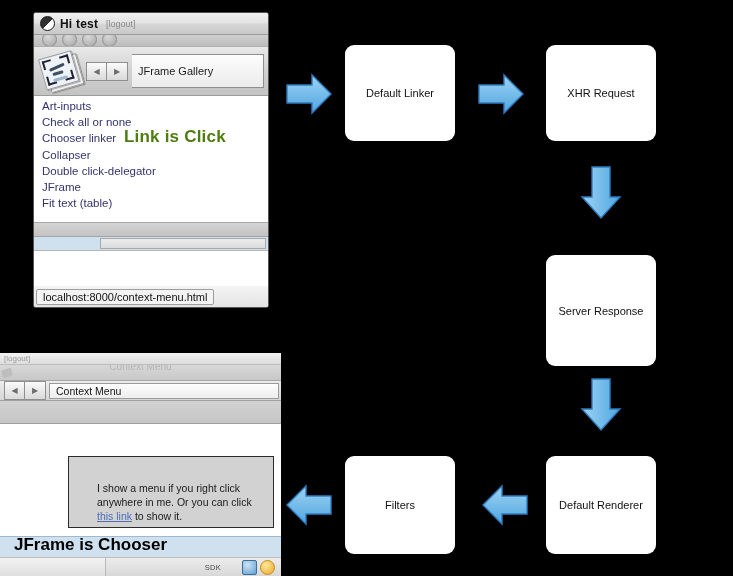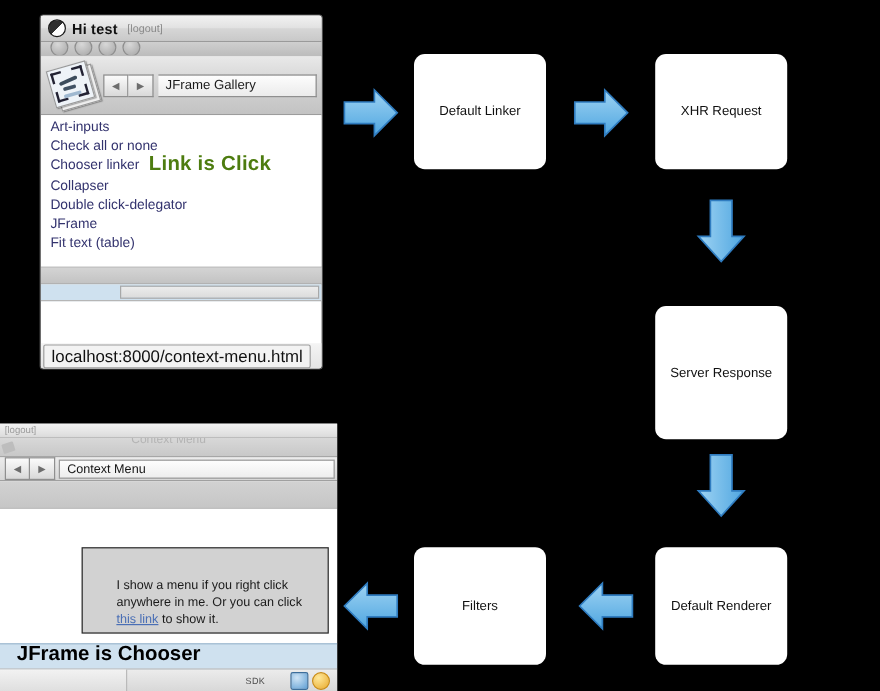--- a/index.html
+++ b/index.html
@@ -69,21 +69,21 @@
 
   .navbtns{display:flex;align-items:center;margin-left:2px;}
   .navbtn{
     width:21px;height:19px;
     background:linear-gradient(to bottom,#fbfbfb,#d9d9d9);
     border:1px solid #8f8f8f;display:flex;align-items:center;justify-content:center;
     font-size:8px;color:#6d6d6d;box-sizing:border-box;
   }
   .navbtn+.navbtn{border-left:none;}
   .crumbbar{
-    flex:1;height:19px;margin-left:4px;
+    flex:1;height:34px;margin-left:4px;
     background:linear-gradient(to bottom,#fdfdfd,#ebebeb);
     border:1px solid #8f8f8f;border-left:none;box-sizing:border-box;
     display:flex;align-items:center;padding-left:6px;
     font-size:11px;color:#1a1a1a;overflow:hidden;white-space:nowrap;
   }
 
   .page-body{position:relative;background:#fff;height:124px;overflow:hidden;padding-top:2px;}
   .linklist{list-style:none;margin:0;padding:0 0 0 8px;}
   .linklist li{font-size:11.5px;line-height:16.2px;color:#33336e;white-space:nowrap;}
   .linklist li.active{text-decoration:underline;}
@@ -96,21 +96,21 @@
               border-top:1px solid #a9a9a9;border-bottom:1px solid #a2a2a2;}
   .blue-strip{height:13px;background:#cfe1ef;position:relative;border-bottom:1px solid #b6b6b6;}
   .blue-strip .innerbox{position:absolute;left:66px;top:1px;right:2px;height:11px;
      background:linear-gradient(to bottom,#ececec,#dcdcdc);border:1px solid #a8a8a8;box-sizing:border-box;}
   .statusbar{
     position:absolute;left:0;bottom:0;width:100%;height:21px;
     display:flex;align-items:center;box-sizing:border-box;
     background:linear-gradient(to bottom,#f4f4f4,#e4e4e4);
   }
   .status-url{
-    margin-left:2px;padding:1px 6px;font-size:14px;color:#111;
+    margin-left:2px;padding:1px 6px;font-size:11px;color:#111;
     background:#f3f3f3;border:1px solid #9d9d9d;border-radius:2px;white-space:nowrap;
   }
 
   
   #win-bottom{left:0;top:353px;width:281px;height:223px;background:#fff;overflow:hidden;}
   .bw-titlebar{
     height:12px;background:linear-gradient(to bottom,#f3f3f3,#dcdcdc);
     display:flex;align-items:center;padding-left:4px;box-sizing:border-box;
     border-bottom:1px solid #bdbdbd;
   }

